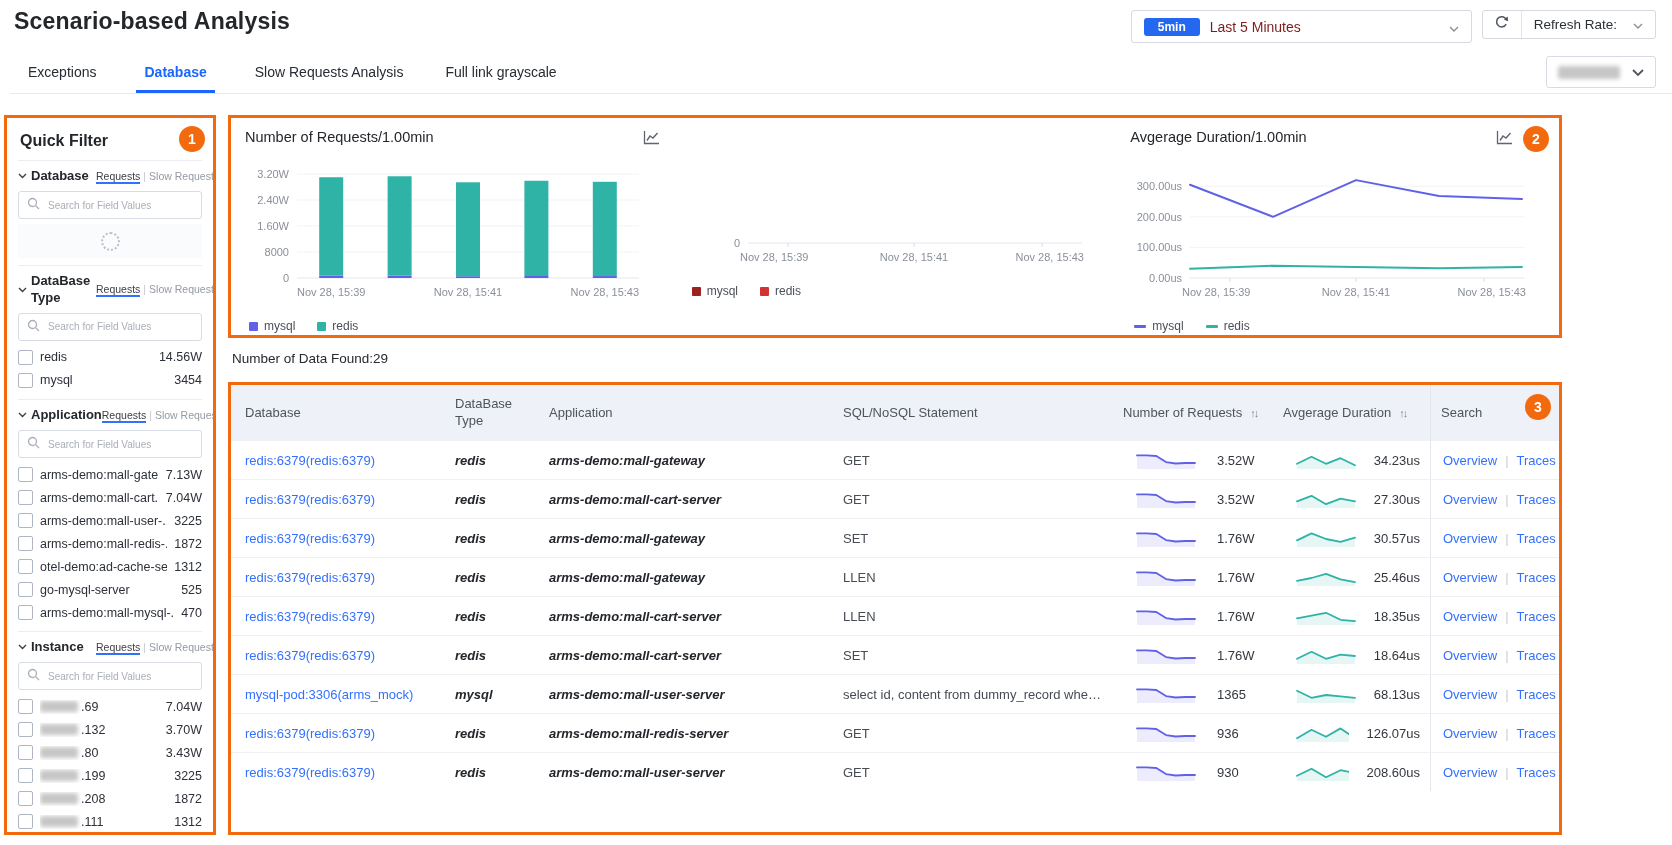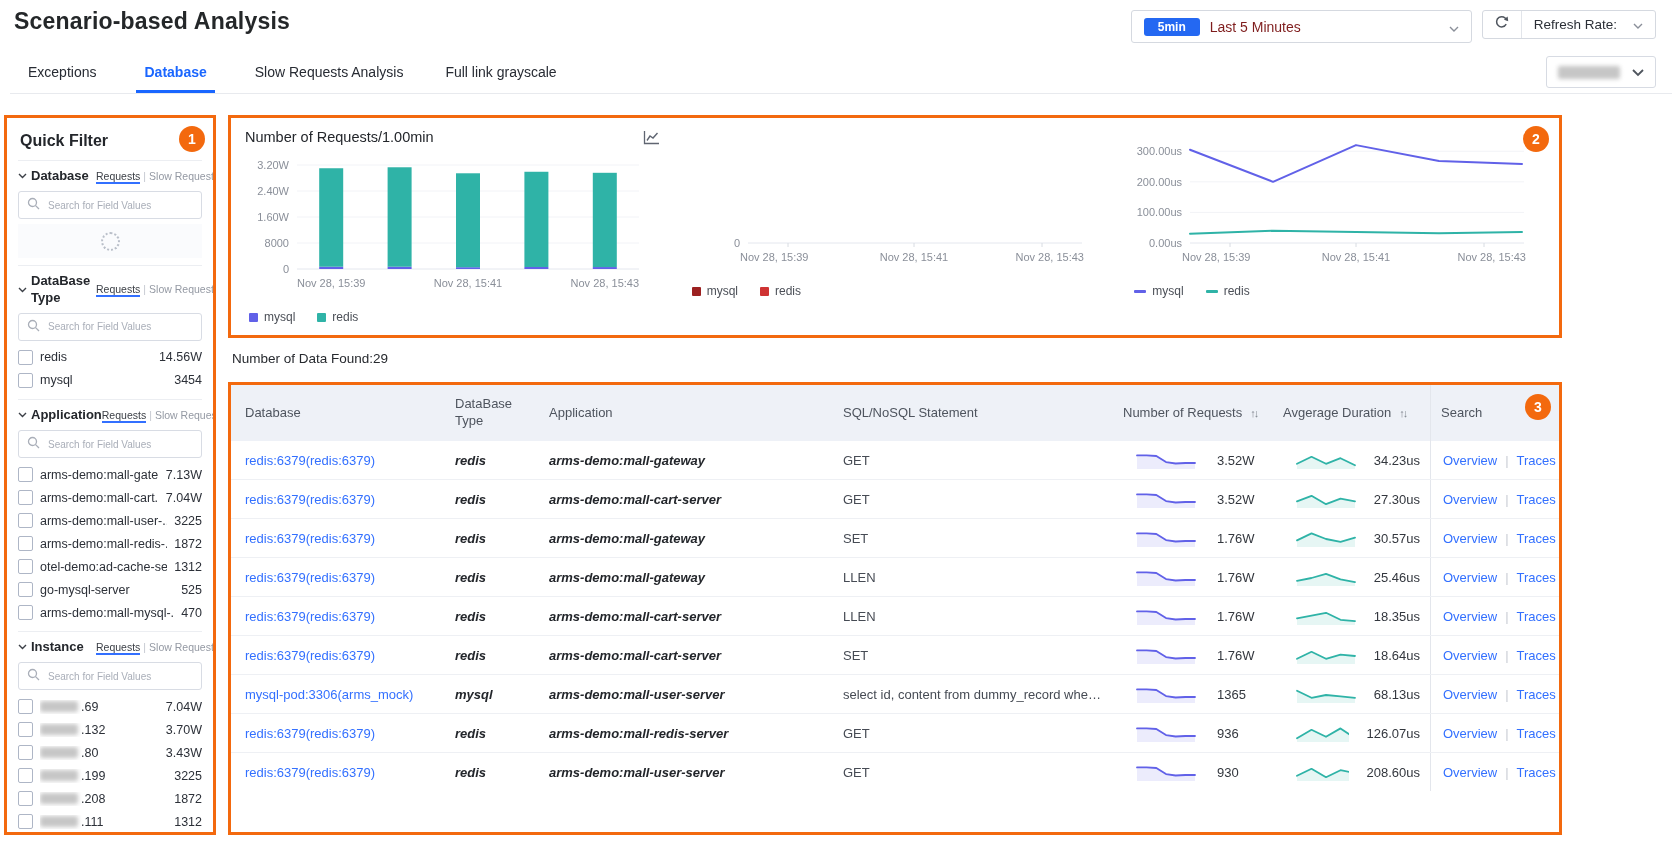--- a/index.html
+++ b/index.html
@@ -47,21 +47,21 @@
   .spinner{width:15px;height:15px;border:2px dotted #b9bfc9;border-radius:50%;animation:spin 1.3s linear infinite;}
   @keyframes spin{to{transform:rotate(360deg);}}
   .qf-item{display:flex;align-items:center;height:23px;gap:7px;cursor:pointer;}
   .cbx{width:13px;height:13px;border:1px solid #aeb6c6;border-radius:2px;flex:none;background:#fff;}
   .qf-item-label{flex:1;white-space:nowrap;overflow:hidden;font-size:12.5px;color:#2c3038;display:flex;align-items:center;gap:1px;}
   .qf-count{color:#2c3038;font-size:12.5px;flex:none;}
 
   
   .charts-row{display:flex;height:100%;}
   .panel{flex:1;padding:11px 14px 6px;position:relative;min-width:0;}
-  .panel-title-row{display:flex;justify-content:space-between;align-items:center;margin-bottom:10px;}
+  .panel-title-row{display:flex;justify-content:space-between;align-items:center;margin-bottom:19px;}
   .panel-title{font-size:14.5px;color:#23262b;}
   .chart-icon{display:flex;align-items:center;cursor:pointer;}
   .panel.third .chart-icon{margin-right:32px;}
   .tick{fill:#8a8f99;font-size:11px;font-family:"Liberation Sans",sans-serif;}
   .legend{display:flex;gap:22px;align-items:center;font-size:12px;color:#4b4f57;margin-top:1px;padding-left:4px;}
   .lg-item{display:flex;align-items:center;gap:6px;cursor:pointer;}
   .lg-mark.sq{width:9px;height:9px;border-radius:1px;display:inline-block;}
   .lg-mark.line{width:12px;height:3px;border-radius:1px;display:inline-block;}
 
   .count-text{position:absolute;left:232px;top:351px;font-size:13.5px;color:#26292e;}
@@ -357,20 +357,29 @@
               <text x="226" y="132" text-anchor="middle" class="tick">Nov 28, 15:41</text>
               <line x1="354" y1="114" x2="354" y2="118" stroke="#d8dce2"></line>
               <text x="396" y="132" text-anchor="end" class="tick">Nov 28, 15:43</text>
             </svg></div>
         <div class="legend">
             <span class="lg-item"><span class="lg-mark sq" style="background:#9C2121"></span>mysql</span>
             <span class="lg-item"><span class="lg-mark sq" style="background:#CF3333"></span>redis</span>
           </div>
       </div>
       <div class="panel third">
+        <div class="panel-title-row">
+          <span class="panel-title">Avgerage Duration/1.00min</span>
+          <span class="chart-icon">
+              <svg width="17" height="15">
+                <polyline points="1.5,1 1.5,13.5 16,13.5" stroke="#5f6571" stroke-width="1.3" fill="none"></polyline>
+                <polyline points="4,10.5 7,6 10,8 14.5,3" stroke="#5f6571" stroke-width="1.4" fill="none"></polyline>
+              </svg>
+            </span>
+        </div>
         <div class="chart-body"><svg width="400" height="150">
               <text x="52" y="118" text-anchor="end" class="tick">0.00us</text>
               <line x1="60" y1="83.41176470588235" x2="394" y2="83.41176470588235" stroke="#f2f3f7"></line>
               <text x="52" y="87.41176470588235" text-anchor="end" class="tick">100.00us</text>
               <line x1="60" y1="52.8235294117647" x2="394" y2="52.8235294117647" stroke="#f2f3f7"></line>
               <text x="52" y="56.8235294117647" text-anchor="end" class="tick">200.00us</text>
               <line x1="60" y1="22.235294117647058" x2="394" y2="22.235294117647058" stroke="#f2f3f7"></line>
               <text x="52" y="26.235294117647058" text-anchor="end" class="tick">300.00us</text>
               <line x1="60" y1="114" x2="394" y2="114" stroke="#e4e7ee"></line>
               <polyline points="60,20.705882352941174 143,52.8235294117647 226,16.117647058823536 309,32.02352941176471 392,35.08235294117648" fill="none" stroke="#6161E8" stroke-width="2" stroke-linejoin="round" stroke-linecap="round"></polyline>

